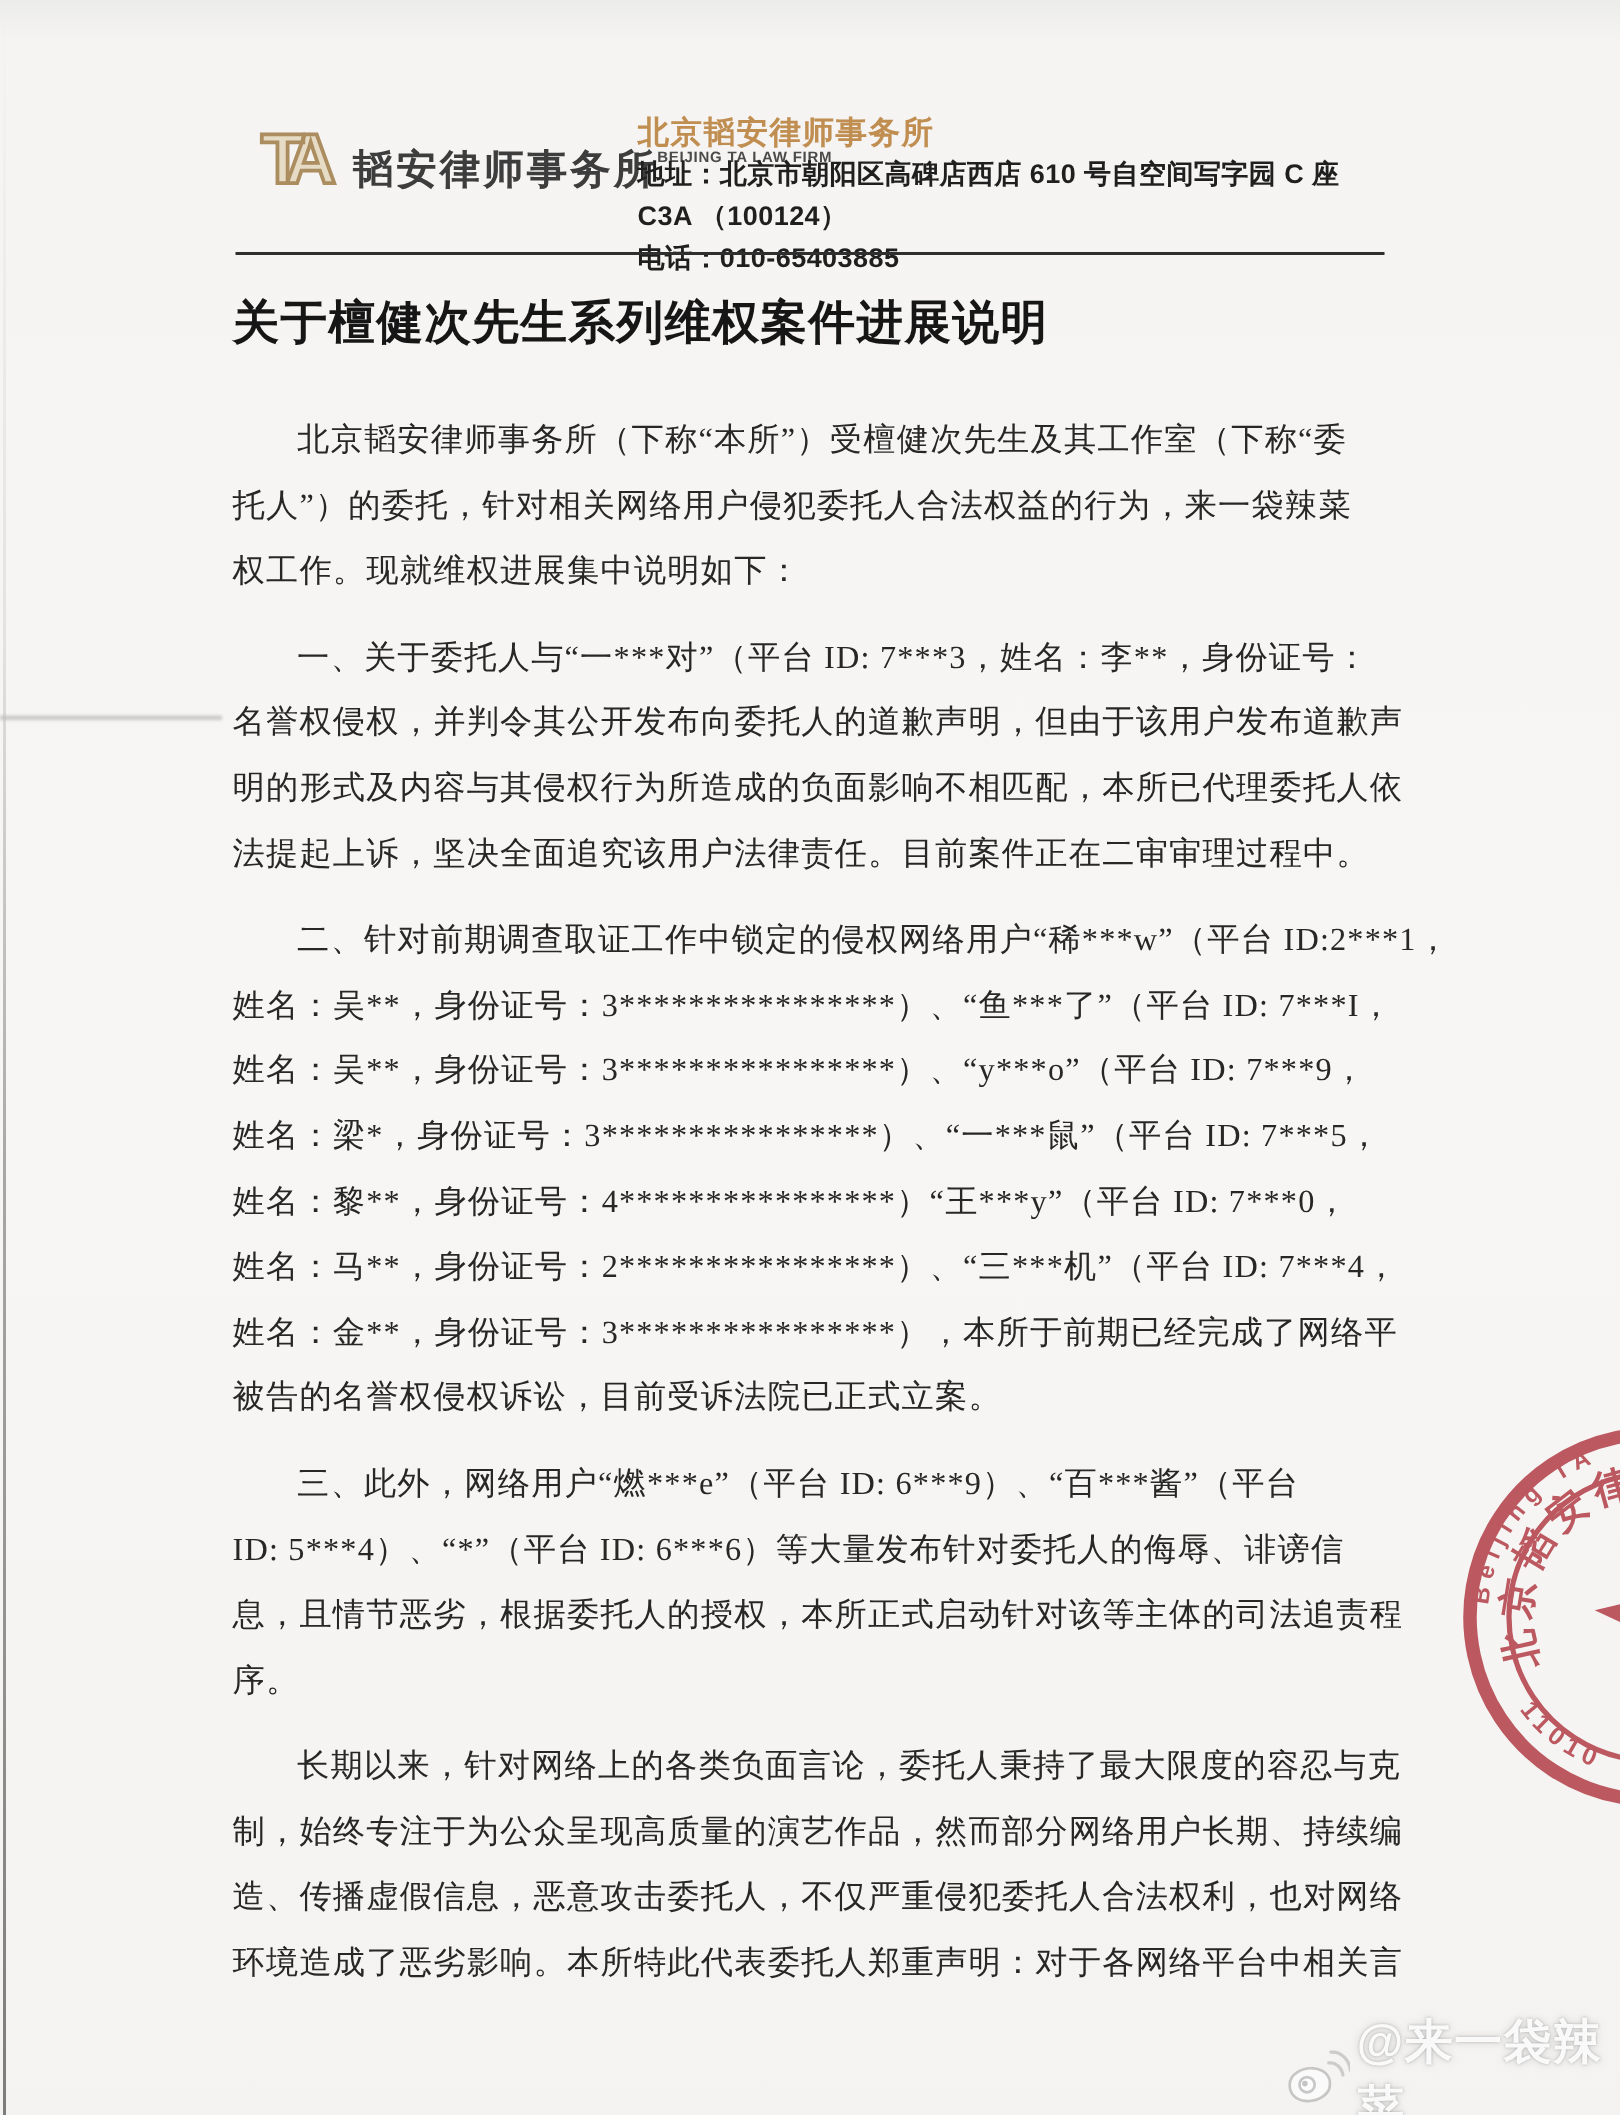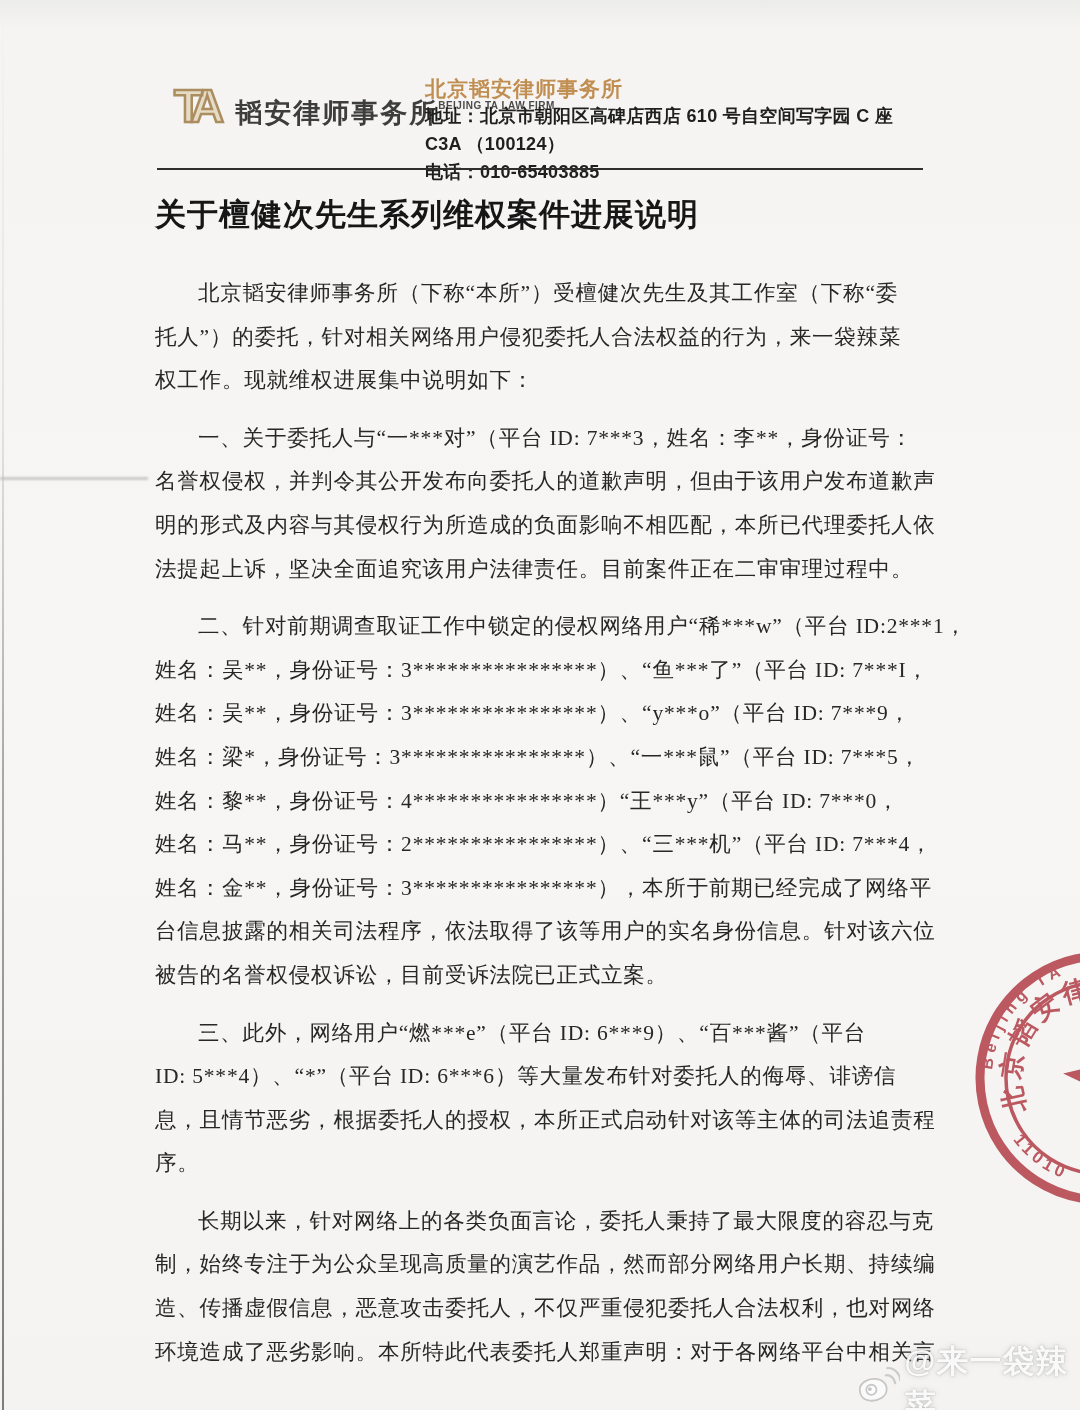--- a/index.html
+++ b/index.html
@@ -94,21 +94,20 @@
       <div class="line">法提起上诉，坚决全面追究该用户法律责任。目前案件正在二审审理过程中。</div>
     </div>
     <div class="para">
       <div class="line indent">二、针对前期调查取证工作中锁定的侵权网络用户“稀***w”（平台 ID:2***1，</div>
       <div class="line">姓名：吴**，身份证号：3****************）、“鱼***了”（平台 ID: 7***I，</div>
       <div class="line">姓名：吴**，身份证号：3****************）、“y***o”（平台 ID: 7***9，</div>
       <div class="line">姓名：梁*，身份证号：3****************）、“一***鼠”（平台 ID: 7***5，</div>
       <div class="line">姓名：黎**，身份证号：4****************）“王***y”（平台 ID: 7***0，</div>
       <div class="line">姓名：马**，身份证号：2****************）、“三***机”（平台 ID: 7***4，</div>
       <div class="line">姓名：金**，身份证号：3****************），本所于前期已经完成了网络平</div>
-      <div class="line">台信息披露的相关司法程序，依法取得了该等用户的实名身份信息。针对该六位</div>
       <div class="line">被告的名誉权侵权诉讼，目前受诉法院已正式立案。</div>
     </div>
     <div class="para">
       <div class="line indent">三、此外，网络用户“燃***e”（平台 ID: 6***9）、“百***酱”（平台</div>
       <div class="line">ID: 5***4）、“*”（平台 ID: 6***6）等大量发布针对委托人的侮辱、诽谤信</div>
       <div class="line">息，且情节恶劣，根据委托人的授权，本所正式启动针对该等主体的司法追责程</div>
       <div class="line">序。</div>
     </div>
     <div class="para">
       <div class="line indent">长期以来，针对网络上的各类负面言论，委托人秉持了最大限度的容忍与克</div>

